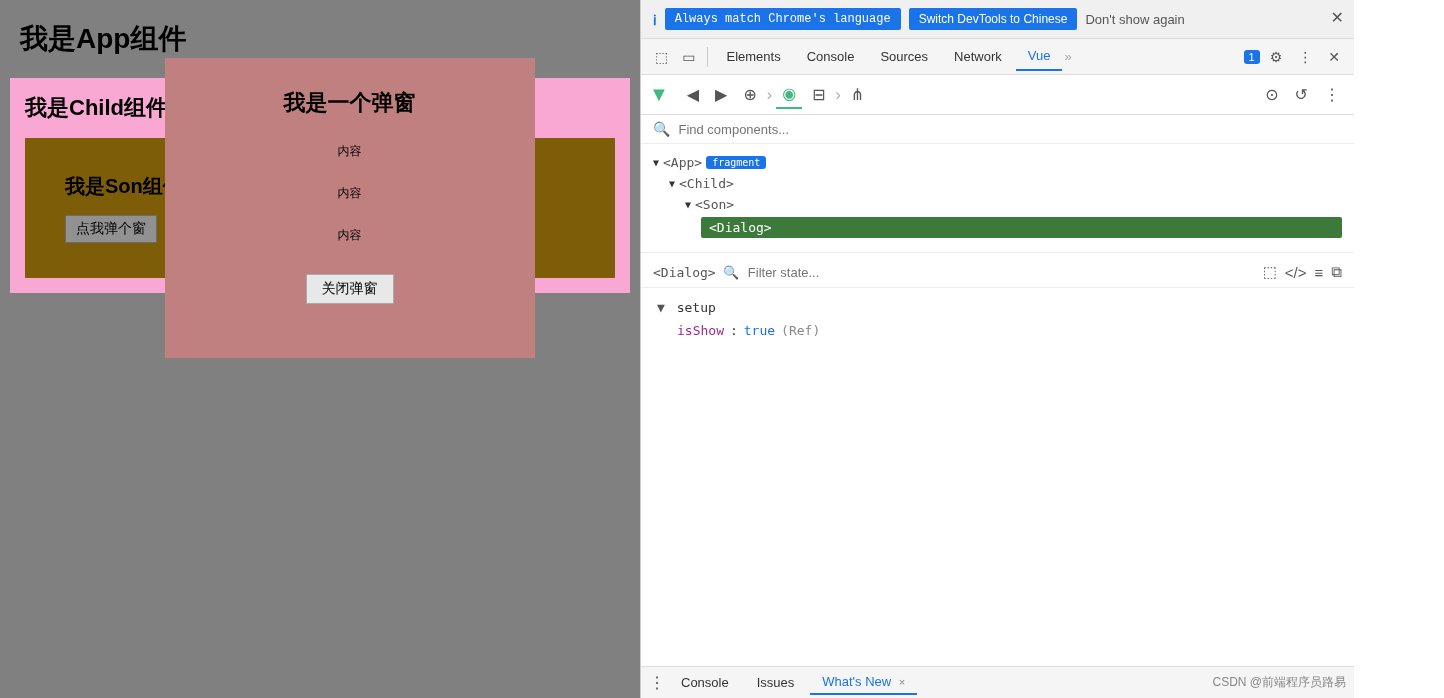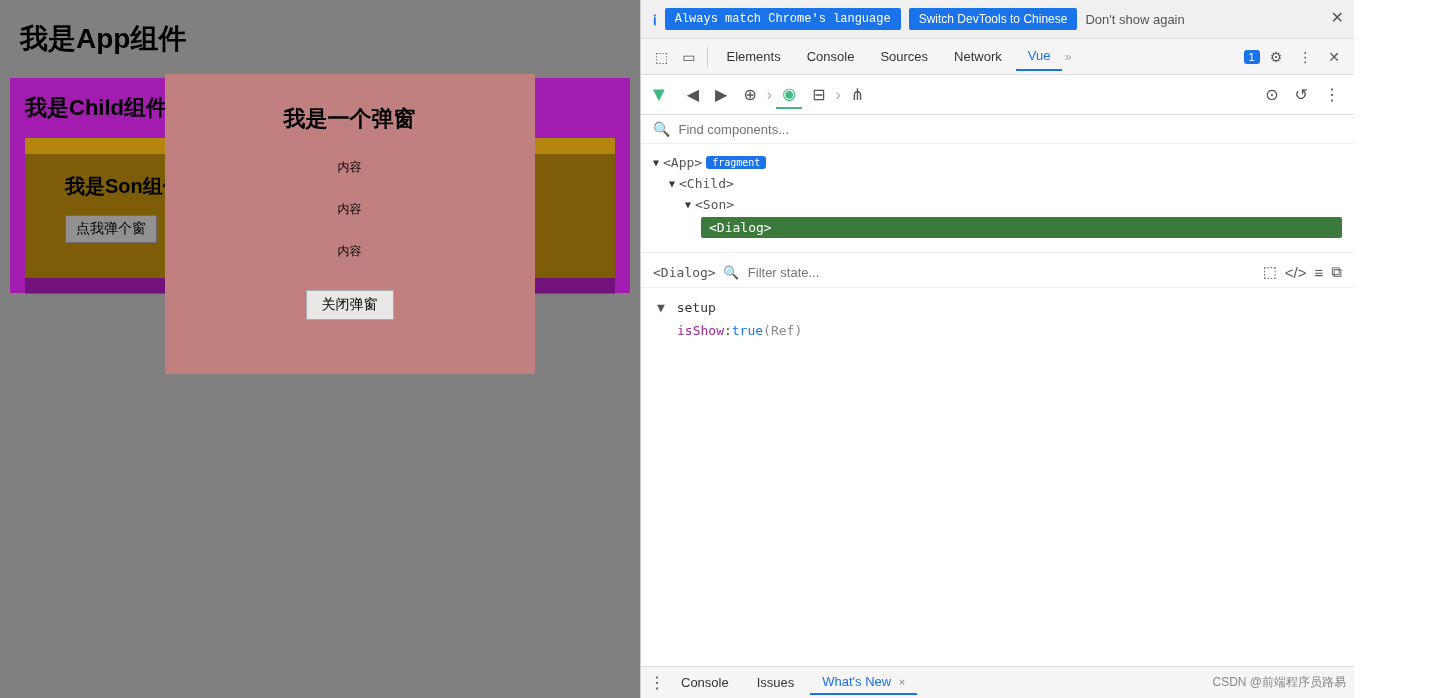--- a/index.html
+++ b/index.html
@@ -15,21 +15,21 @@
     }
 
     .app-title {
       font-size: 28px;
       font-weight: bold;
       color: #000;
       padding: 20px 20px 10px 20px;
     }
 
     .child-container {
-      background: #a21caf;
+      background: #f9a8d4;
       margin: 10px;
       padding: 15px;
       position: relative;
     }
 
     .child-title {
       font-size: 22px;
       font-weight: bold;
       color: #000;
       margin-bottom: 15px;
@@ -62,21 +62,21 @@
       background: #d0d0d0;
       border: 1px solid #999;
       padding: 4px 10px;
       cursor: pointer;
       font-size: 14px;
     }
 
     
     .dialog-overlay {
       position: absolute;
-      top: 16px;
+      top: 0;
       left: 0;
       width: 100%;
       height: 100%;
       background: rgba(0,0,0,0.3);
       display: flex;
       align-items: center;
       justify-content: center;
       z-index: 10;
     }
 
@@ -397,20 +397,21 @@
     }
 
     .setup-arrow {
       color: #555;
       margin-right: 4px;
     }
 
     .prop-line {
       margin-left: 20px;
       display: flex;
+      gap: 6px;
     }
 
     .prop-name { color: #9b2890; }
     .prop-colon { color: #333; }
     .prop-value-true { color: #1a73e8; }
     .prop-value-ref { color: #888; }
 
     
     .bottom-bar {
       display: flex;

